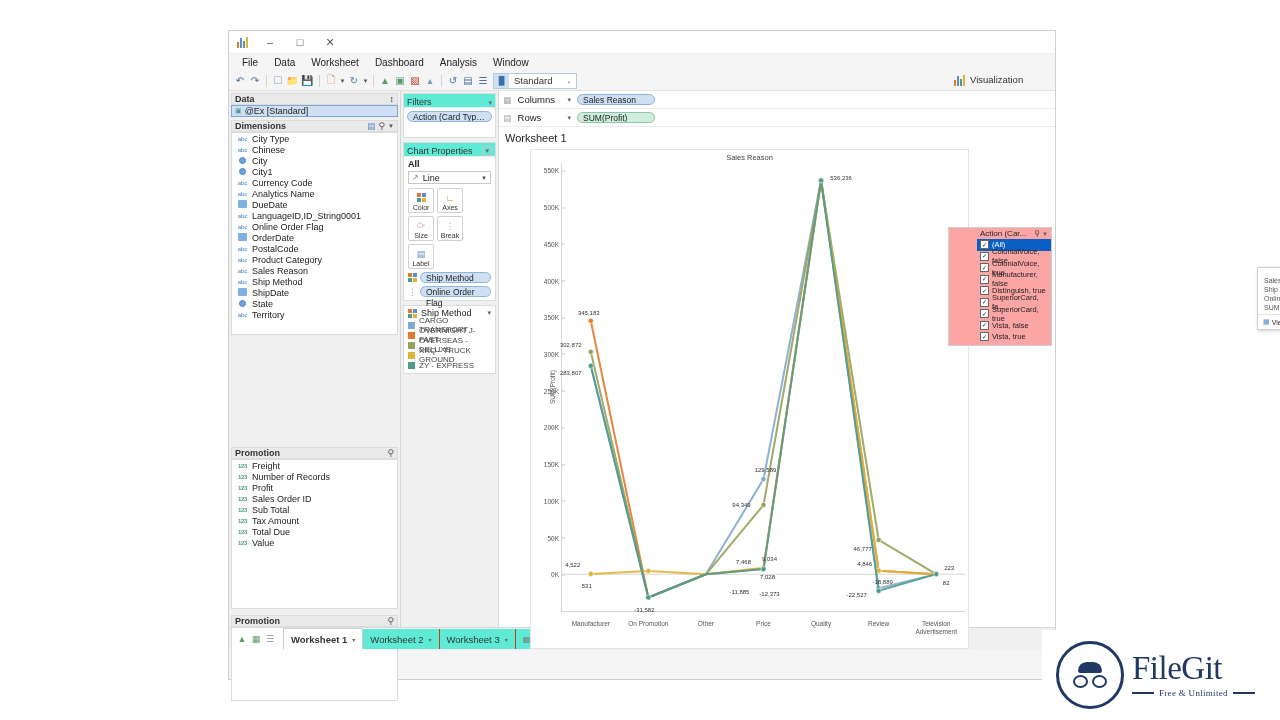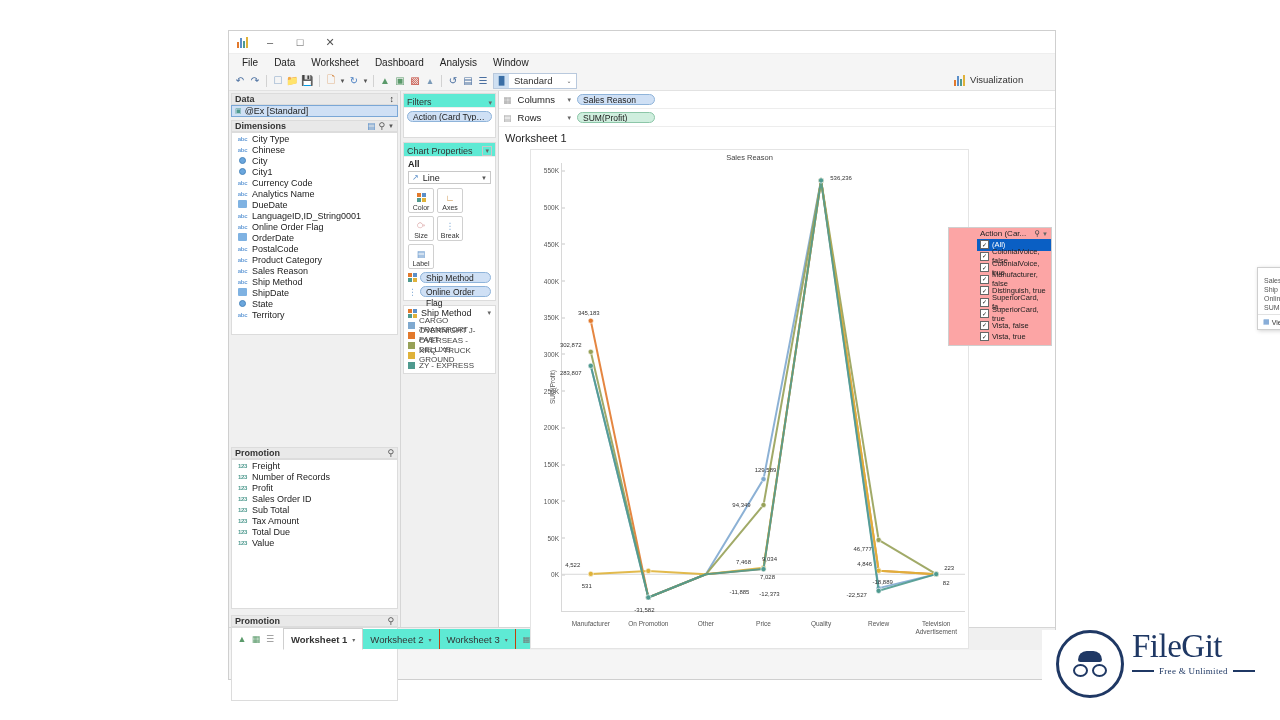--- a/index.html
+++ b/index.html
@@ -131,21 +131,21 @@
             align-items:center;padding-left:6px;gap:0;}
   .tsicon{width:14px;height:14px;display:flex;align-items:center;justify-content:center;
           font-size:9px;color:#5a9a6a;}
   .tab{height:20px;display:flex;align-items:center;gap:5px;padding:0 7px;font-size:9.5px;
        color:#333;border-right:1px solid #c2410c;background:#5eead4;}
   .tab.active{background:#fff;border:1px solid #cfcfcf;border-bottom-color:#fff;font-weight:bold;}
   .tab .car{font-size:6px;color:#666;}
 
   
   #wm{position:absolute;left:1042px;top:630px;width:238px;height:90px;background:#fff;
-      display:flex;align-items:flex-start;gap:8px;padding-left:14px;box-sizing:border-box;}
+      display:flex;align-items:center;gap:8px;padding-left:14px;box-sizing:border-box;}
   .wm-circle{width:62px;height:62px;border-radius:50%;border:3px solid #1f3864;
              display:flex;align-items:center;justify-content:center;position:relative;flex:0 0 62px;}
   .wm-glass{position:relative;width:34px;height:26px;}
   .wm-glass .cloud{position:absolute;top:0;left:5px;width:24px;height:11px;background:#1f3864;
                    border-radius:11px 11px 3px 3px;}
   .wm-glass .l,.wm-glass .r{position:absolute;bottom:0;width:15px;height:13px;border:2px solid #1f3864;
                             border-radius:50%;background:#fff;box-sizing:border-box;}
   .wm-glass .l{left:0;}.wm-glass .r{right:0;}
   .wm-text{font-family:"Liberation Serif","DejaVu Serif",serif;}
   .wm-name{font-size:33px;color:#1f3864;line-height:1;letter-spacing:-0.5px;}

